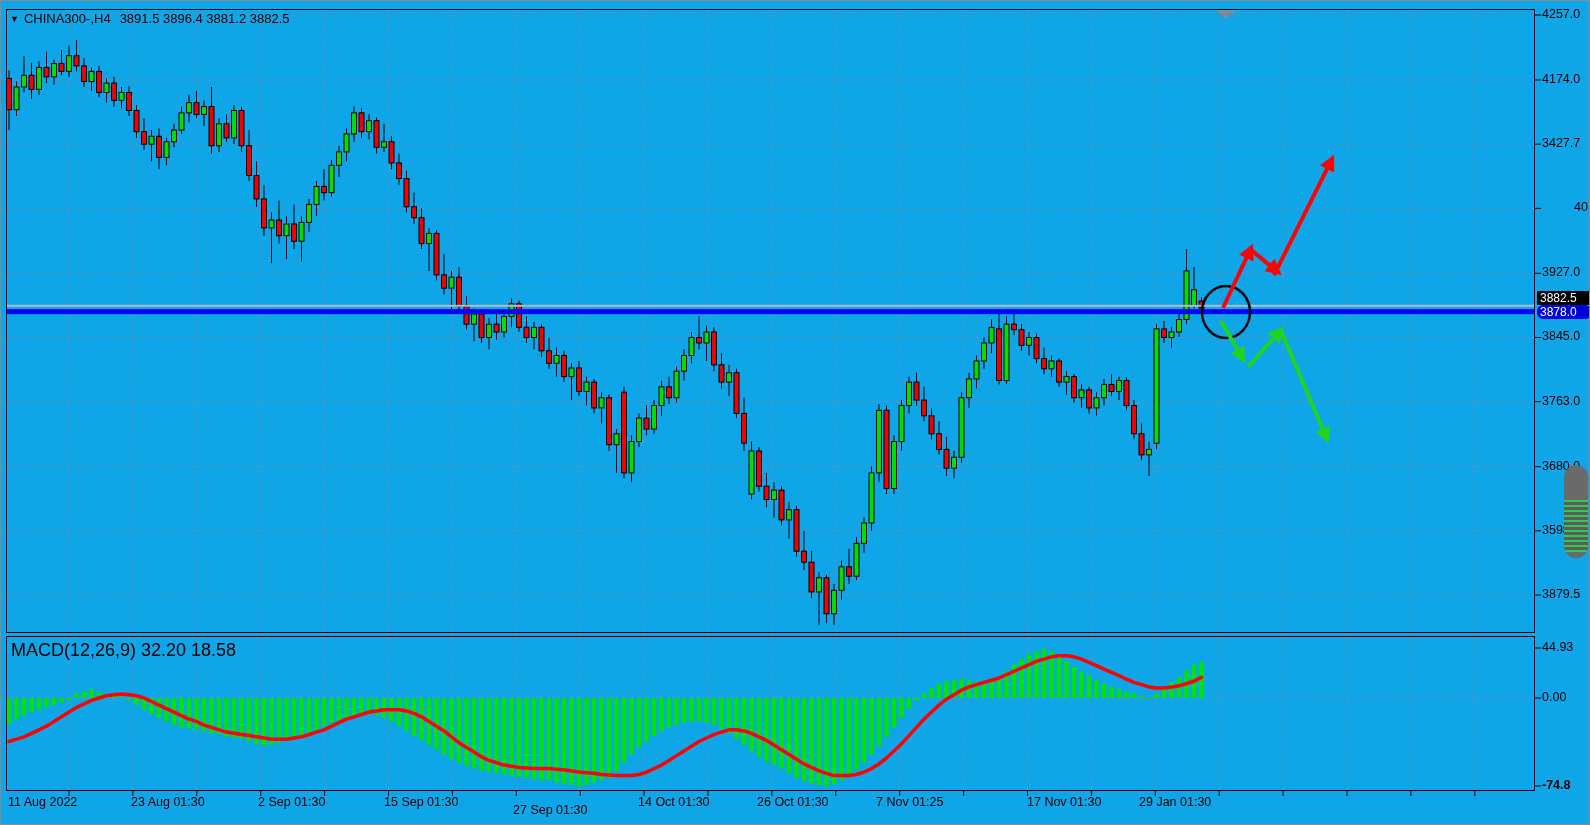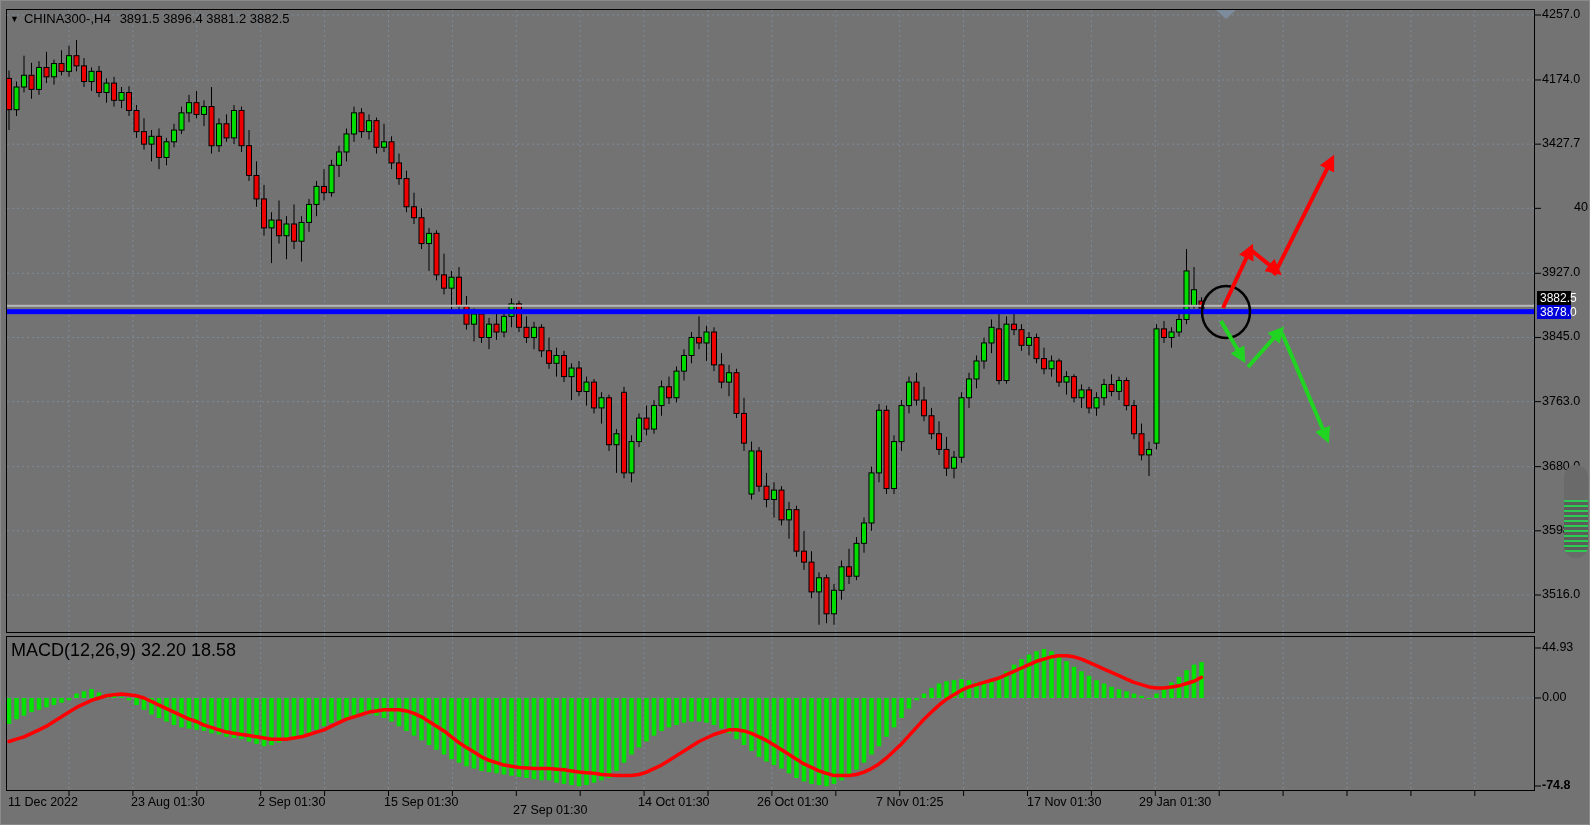--- a/index.html
+++ b/index.html
@@ -1,29 +1,29 @@
 <!DOCTYPE html>
 <html><head>
 <meta charset="utf-8">
 <style>
   html,body{margin:0;padding:0;background:#e8e8e8;}
-  .screen{position:relative;width:1590px;height:825px;background:#737373;
+  .screen{position:relative;width:1590px;height:825px;background:#0ea5e9;
           font-family:"Liberation Sans",sans-serif;overflow:hidden;
           border:1px solid #8a8a8a;box-sizing:border-box;}
   #chart-svg{position:absolute;left:0;top:0;}
   .pane{position:absolute;border:1px solid #000;box-sizing:border-box;background:transparent;pointer-events:none;}
   #main-pane{left:5px;top:8px;width:1529px;height:624px;}
   #macd-pane{left:5px;top:635px;width:1529px;height:155px;}
   .title-line{position:absolute;left:9px;top:10px;font-size:13px;color:#000;white-space:nowrap;}
   .title-line .tri{font-size:9px;position:relative;top:-1px;margin-right:5px;}
   .title-line .q{margin-left:9px;}
   .macd-line{position:absolute;left:10px;top:639px;font-size:18px;color:#000;white-space:nowrap;}
   .axis-label{position:absolute;font-size:12.5px;color:#000;white-space:nowrap;}
   .time-label{position:absolute;top:794px;font-size:12.5px;color:#000;white-space:nowrap;}
-  .px-box{position:absolute;left:1536px;width:34px;height:14px;font-size:12px;
+  .px-box{position:absolute;left:1536px;width:54px;height:14px;font-size:12px;
           color:#fff;padding-left:3px;box-sizing:border-box;line-height:14px;}
   #ask-box{background:#000;}
   #line-box{background:#0000d8;}
   .scroll-pill{position:absolute;left:1563px;top:464px;width:24px;height:93px;
                border-radius:12px;overflow:hidden;background:#6a6a6a;}
   .scroll-pill .stripes{position:absolute;left:0;bottom:6px;width:100%;height:52px;
                background:repeating-linear-gradient(180deg,#2ecb52 0 2px,#5c5c5c 2px 5px);}
 </style>
 </head>
 <body>
@@ -651,37 +651,37 @@
   <div id="main-pane" class="pane"></div>
   <div id="macd-pane" class="pane"></div>
 
   <div class="title-line">
     <span class="tri">▼</span><span>CHINA300-,H4</span><span class="q">3891.5 3896.4 3881.2 3882.5</span>
   </div>
 
   <div class="macd-line">MACD(12,26,9) 32.20 18.58</div>
 
   <div id="ask-box" class="px-box" style="top: 289.653px;">3882.5</div>
-  <div id="line-box" class="px-box" style="top: 303.653px;">3878.0</div>
+  <div id="line-box" class="px-box" style="top: 303.653px; border-radius: 6px;">3878.0</div>
 
   <div id="labels">
       <div class="axis-label" style="left: 1541px; top: 6px;">4257.0</div>
       <div class="axis-label" style="left: 1541px; top: 70.9663px;">4174.0</div>
       <div class="axis-label" style="left: 1541px; top: 135.15px;">3427.7</div>
       <div class="axis-label" style="left: 1541px; top: 199.333px; margin-left: 32px;">4010.0</div>
       <div class="axis-label" style="left: 1541px; top: 264.3px;">3927.0</div>
       <div class="axis-label" style="left: 1541px; top: 328.483px;">3845.0</div>
       <div class="axis-label" style="left: 1541px; top: 392.667px;">3763.0</div>
       <div class="axis-label" style="left: 1541px; top: 457.633px;">3680.0</div>
       <div class="axis-label" style="left: 1541px; top: 521.816px;">3598.0</div>
-      <div class="axis-label" style="left: 1541px; top: 586px;">3516.0</div>
+      <div class="axis-label" style="left: 1541px; top: 586px;">3879.5</div>
       <div class="axis-label" style="left: 1541px; top: 639px;">44.93</div>
       <div class="axis-label" style="left: 1541px; top: 689px;">0.00</div>
       <div class="axis-label" style="left: 1541px; top: 777px; font-weight: bold;">-74.8</div>
-      <div class="time-label" style="left: 7px; top: 794px;">11 Dec 2022</div>
+      <div class="time-label" style="left: 7px; top: 794px;">11 Aug 2022</div>
       <div class="time-label" style="left: 130px; top: 794px;">23 Aug 01:30</div>
       <div class="time-label" style="left: 257px; top: 794px;">2 Sep 01:30</div>
       <div class="time-label" style="left: 383px; top: 794px;">15 Sep 01:30</div>
       <div class="time-label" style="left: 512px; top: 794px; margin-top: 8px;">27 Sep 01:30</div>
       <div class="time-label" style="left: 637px; top: 794px;">14 Oct 01:30</div>
       <div class="time-label" style="left: 756px; top: 794px;">26 Oct 01:30</div>
       <div class="time-label" style="left: 875px; top: 794px;">7 Nov 01:25</div>
       <div class="time-label" style="left: 1026px; top: 794px;">17 Nov 01:30</div>
       <div class="time-label" style="left: 1138px; top: 794px;">29 Jan 01:30</div>
     </div>

